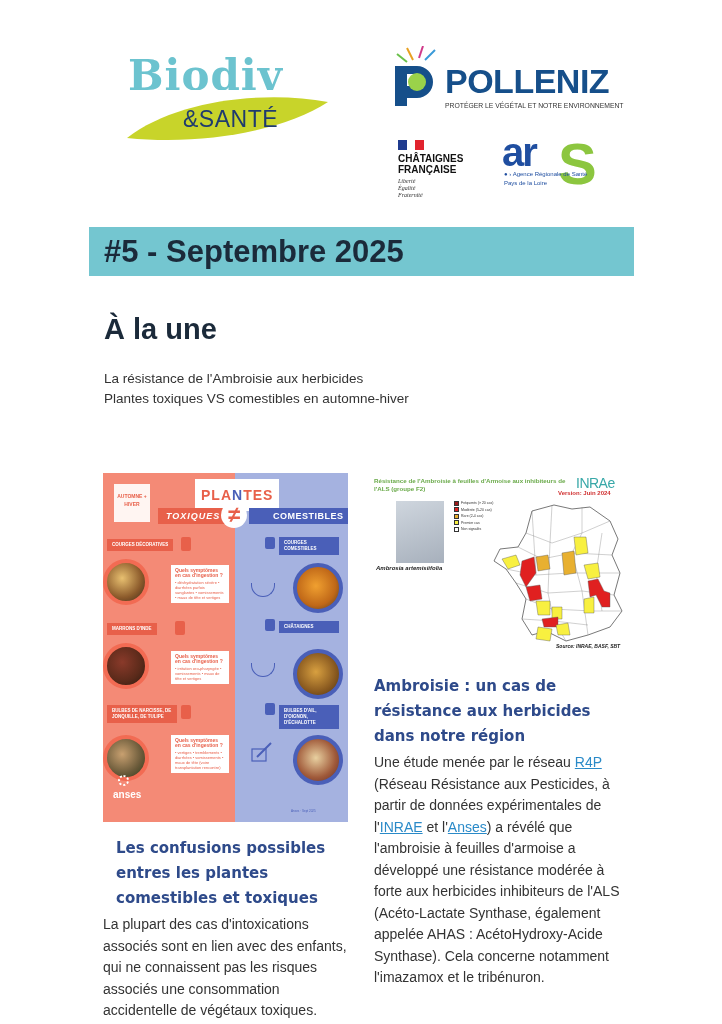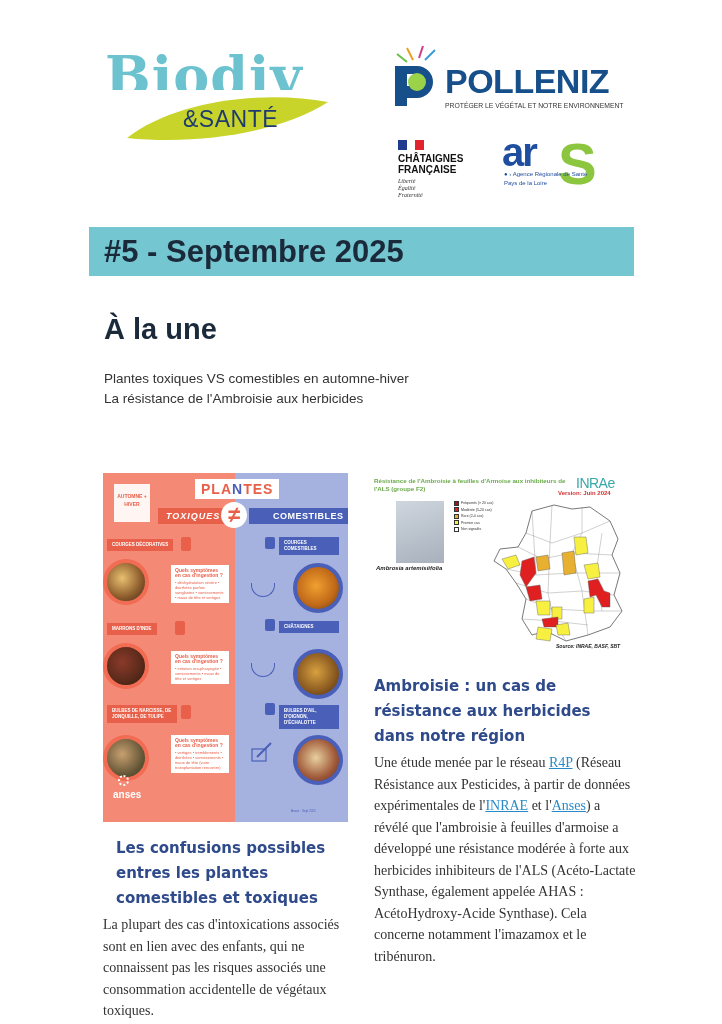--- a/index.html
+++ b/index.html
@@ -1,21 +1,21 @@
 <!DOCTYPE html>
 <html><head>
 <meta charset="utf-8">
 <style>
   * { box-sizing: border-box; margin: 0; padding: 0; }
   html, body { width: 722px; height: 1024px; background: #ffffff; overflow: hidden; }
   body { font-family: "Liberation Sans", sans-serif; color: #222; position: relative; }
 
   
   .logo-biodiv { position: absolute; left: 105px; top: 50px; width: 230px; height: 100px; }
-  .biodiv-word { position: absolute; left: 0; top: 0; font-family: "DejaVu Serif", serif; font-weight: bold; font-size: 54px; color: #6cc3cf; letter-spacing: 1px; height: 40px; overflow: hidden; line-height: 52px; }
+  .biodiv-word { position: absolute; left: 23px; top: 0; font-family: "DejaVu Serif", serif; font-weight: bold; font-size: 42px; color: #6cc3cf; letter-spacing: 1px; height: 40px; overflow: hidden; line-height: 52px; }
   .biodiv-leaf { position: absolute; left: 20px; top: 40px; width: 205px; height: 52px; }
   .biodiv-sante { position: absolute; left: 78px; top: 56px; font-family: "Liberation Sans", sans-serif; font-size: 23px; color: #1f3b6e; letter-spacing: 0.5px; }
 
   .logo-polleniz { position: absolute; left: 385px; top: 34px; width: 230px; height: 80px; }
   .polleniz-p { position: absolute; left: 8px; top: 12px; width: 44px; height: 64px; }
   .polleniz-word { position: absolute; left: 60px; top: 28px; font-weight: bold; font-size: 34px; color: #164f8a; letter-spacing: -0.5px; }
   .polleniz-tag { position: absolute; left: 60px; top: 68px; font-size: 6.8px; color: #333; white-space: nowrap; }
 
   .logo-rf { position: absolute; left: 398px; top: 140px; width: 80px; height: 60px; }
   .rf-flag { display: flex; width: 26px; height: 10px; margin-bottom: 3px; }
@@ -34,21 +34,21 @@
   .issue-title { position: absolute; left: 15px; top: 7px; font-weight: bold; font-size: 31px; color: #1b2a3a; }
 
   
   .une-title { position: absolute; left: 104px; top: 313px; font-weight: bold; font-size: 29px; color: #1b2a3a; }
   .une-list { position: absolute; left: 104px; top: 369px; font-size: 13.5px; color: #333; line-height: 20px; }
 
   
   .infographic { position: absolute; left: 103px; top: 473px; width: 245px; height: 349px; overflow: hidden; }
   .ig-left { position: absolute; left: 0; top: 0; width: 132px; height: 100%; background: #f48a76; }
   .ig-right { position: absolute; left: 132px; top: 0; width: 113px; height: 100%; background: #a5b2e0; }
-  .ig-plantes { position: absolute; left: 92px; top: 6px; background: #fff; color: #e8604a; font-weight: bold; font-size: 14px; padding: 2px 6px; letter-spacing: 1px; }
+  .ig-plantes { position: absolute; left: 92px; top: 6px; background: #fff; color: #e8604a; font-weight: bold; font-size: 14px; padding: 8px 6px; letter-spacing: 1px; }
   .ig-plantes .n { color: #4a5fb8; }
   .ig-season { position: absolute; left: 10px; top: 10px; width: 38px; height: 40px; background: #fff5f2; border: 1px solid #f48a76; font-size: 5px; color: #e8604a; text-align: center; font-weight: bold; padding-top: 8px; line-height: 8px; }
   .ig-toxiques { position: absolute; left: 55px; top: 35px; background: #e8604a; color: #fff; font-size: 9px; font-weight: bold; font-style: italic; padding: 3px 8px; letter-spacing: 1px; }
   .ig-neq { position: absolute; left: 118px; top: 29px; width: 26px; height: 26px; border-radius: 50%; background: #fff; color: #e8604a; font-size: 22px; font-weight: bold; text-align: center; line-height: 26px; }
   .ig-comestibles { position: absolute; left: 146px; top: 35px; background: #4a5fb8; color: #fff; font-size: 9px; font-weight: bold; padding: 3px 24px; letter-spacing: 0.5px; }
   .ig-tag-red { position: absolute; background: #e8604a; color: #fff; font-size: 4.5px; font-weight: bold; padding: 3px 5px; line-height: 6px; }
   .ig-tag-blue { position: absolute; background: #4a5fb8; color: #fff; font-size: 4.5px; font-weight: bold; padding: 3px 5px; line-height: 6px; }
   .ig-thumb-down { position: absolute; width: 10px; height: 14px; background: #e8604a; border-radius: 2px; }
   .ig-thumb-up { position: absolute; width: 10px; height: 12px; background: #4a5fb8; border-radius: 2px; }
   .ig-photo { position: absolute; width: 46px; height: 46px; border-radius: 50%; border: 4px solid #f26b53; background: radial-gradient(circle at 40% 40%, #e8c070, #8b5a2b 60%, #3a2a1a); }
@@ -74,21 +74,21 @@
   .map-resist-box { position: absolute; left: 12px; top: 114px; width: 108px; height: 44px; background: #fff84a; border: 1px solid #c8b820; padding: 3px 4px; }
   .map-resist-title { font-size: 8px; font-weight: bold; color: #111; }
   .map-resist-title .rnlc { color: #e23a1a; }
   .map-resist-title .rlc { color: #3a3aa8; }
   .map-resist-crops { font-size: 4.8px; font-weight: bold; color: #224488; margin-top: 4px; }
   .map-resist-herb { font-size: 4.5px; font-weight: bold; color: #224488; margin-top: 3px; line-height: 5.5px; }
   .map-source { position: absolute; left: 188px; top: 170px; font-size: 5px; font-weight: bold; font-style: italic; color: #222; line-height: 6px; }
 
   
   .article-title { position: absolute; font-family: "DejaVu Sans", sans-serif; font-weight: bold; font-size: 15px; line-height: 25px; color: #2e4a8a; }
-  .article-body { position: absolute; font-size: 14px; line-height: 21.5px; color: #333; font-family: Liberation Serif, serif; }
+  .article-body { position: absolute; font-size: 14px; line-height: 21.5px; color: #333; }
   .article-body a { color: #2a8ac8; text-decoration: underline; }
 </style>
 </head>
 <body>
 
 <div class="logo-biodiv">
   <div class="biodiv-word">Biodiv</div>
   <svg class="biodiv-leaf" viewBox="0 0 205 52">
     <path d="M2 48 C 50 10, 140 0, 203 12 C 160 40, 80 56, 2 48 Z" fill="#c8d42a"></path>
   </svg>
@@ -128,22 +128,22 @@
   <div class="ars-sub1">● › Agence Régionale de Santé</div>
   <div class="ars-sub2">Pays de la Loire</div>
 </div>
 
 <div class="issue-banner">
   <h1 class="issue-title">#5 - Septembre 2025</h1>
 </div>
 
 <h2 class="une-title">À la une</h2>
 <div class="une-list">
+  <div>La résistance de l'Ambroisie aux herbicides</div>
   <div>Plantes toxiques VS comestibles en automne-hiver</div>
-  <div>La résistance de l'Ambroisie aux herbicides</div>
 </div>
 
 <div class="infographic">
   <div class="ig-left"></div>
   <div class="ig-right"></div>
   <div class="ig-season">AUTOMNE + HIVER</div>
   <div class="ig-plantes"><span>PLA</span><span class="n">N</span><span>TES</span></div>
   <div class="ig-toxiques">TOXIQUES</div>
   <div class="ig-neq">≠</div>
   <div class="ig-comestibles">COMESTIBLES</div>

